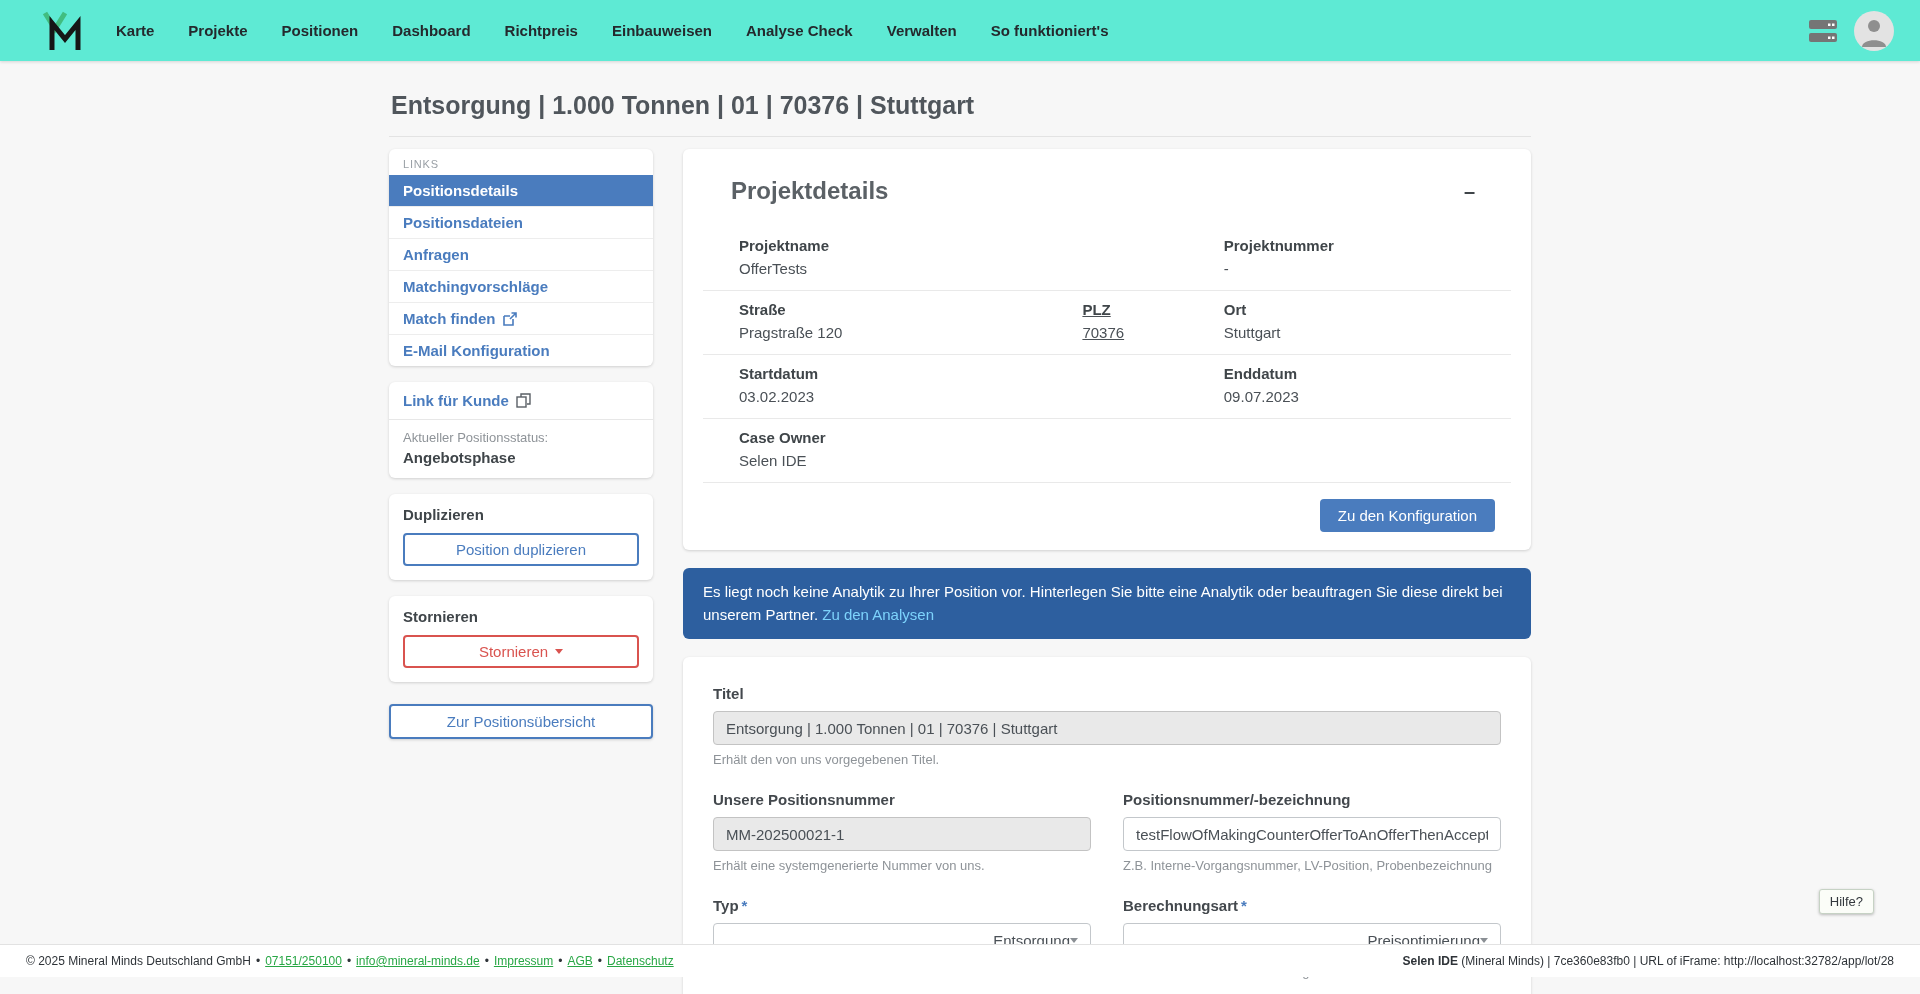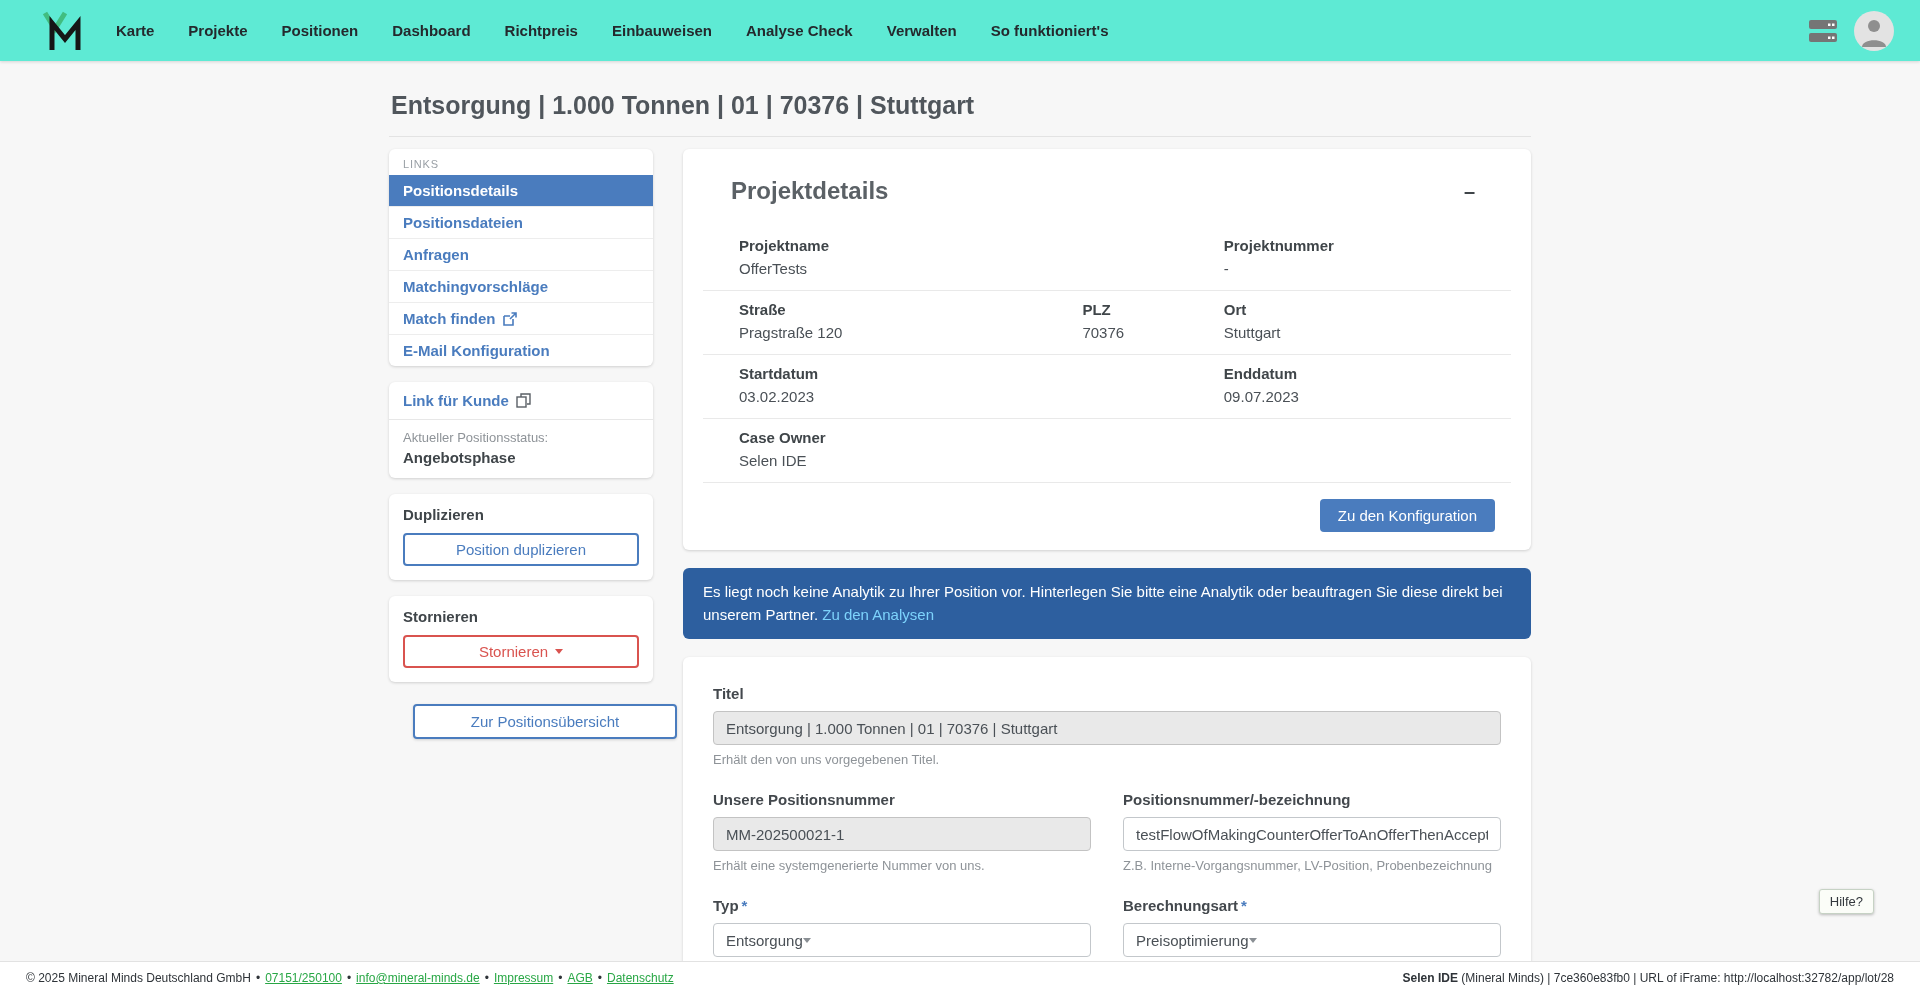--- a/index.html
+++ b/index.html
@@ -56,34 +56,34 @@
     border-radius:4px; font-size:15px; font-family:inherit; padding:6px 8px; cursor:pointer;
   }
   .btn-outline-red {
     width:100%; background:#fff; border:2px solid var(--danger-red); color:var(--danger-red);
     border-radius:4px; font-size:15px; font-family:inherit; padding:6px 8px; cursor:pointer;
     display:flex; align-items:center; justify-content:center; gap:7px;
   }
   .overview-btn {
     width:100%; background:#fff; border:2px solid var(--primary-blue); color:var(--primary-blue);
     border-radius:4px; font-size:15px; font-family:inherit; padding:7px 8px; cursor:pointer;
-    box-shadow:0 1px 3px rgba(0,0,0,.16); margin-top:6px;margin-left:24px;
+    box-shadow:0 1px 3px rgba(0,0,0,.16); margin-top:6px;
   }
   .caret-down { width:0; height:0; border-left:4px solid transparent; border-right:4px solid transparent; border-top:5px solid currentColor; display:inline-block; }
 
   
   .content { flex:1; min-width:0; }
   .card-project { padding:28px 20px 18px; margin-bottom:18px; }
   .pd-head { display:flex; align-items:flex-start; justify-content:space-between; padding:0 28px; }
   .pd-title { font-size:24px; font-weight:700; color:#5b6166; }
   .pd-collapse { background:none; border:none; font-size:20px; font-weight:700; color:#3f4549; cursor:pointer; line-height:1; padding:4px 8px; }
   .pd-grid { margin-top:22px; }
   .pd-row { display:grid; grid-template-columns:42.5% 17.5% 1fr; border-bottom:1px solid #e9e9e9; padding:10px 0 13px; }
   .pd-cell { padding-left:36px; }
-  .c1 { grid-column:1; } .c2 { grid-column:2; } .c3 { grid-column:3; }
+  .c1 { grid-column:1; } .c2 { grid-column:2;text-decoration:underline; } .c3 { grid-column:3; }
   .pd-label { font-size:15px; font-weight:700; color:#3f4549; margin-bottom:6px; }
   .pd-value { font-size:15px; color:#4a5056; }
   .pd-footer { display:flex; justify-content:flex-end; padding:16px 16px 0 0; }
   .btn-primary {
     background:var(--primary-blue); color:#fff; border:none; border-radius:4px;
     padding:8px 18px; font-size:15px; font-family:inherit; cursor:pointer;
   }
 
   .banner {
     background:var(--banner-blue); color:#fff; border-radius:6px;
@@ -97,34 +97,34 @@
   .text-input {
     width:100%; height:34px; border:1px solid #c3c7cb; border-radius:4px;
     padding:0 12px; font-size:15px; font-family:inherit; color:#4a5056; background:#fff;
   }
   .text-input:disabled { background:#e9e9e9; border-color:#c3c3c3; color:#4a5056; opacity:1; }
   .helper { font-size:13px; color:#8e9398; margin-top:7px; }
   .form-block { margin-bottom:24px; }
   .two-col { display:grid; grid-template-columns:1fr 1fr; gap:32px; margin-bottom:24px; }
   .select {
     height:34px; border:1px solid #c3c7cb; border-radius:4px; background:#fff;
-    display:flex; align-items:center; justify-content:flex-start; padding:0 12px;
+    display:flex; align-items:center; justify-content:flex-end; padding:0 12px;
     font-size:15px; color:#4a5056; cursor:pointer;
   }
   .select .caret-down { color:#8a8f94; }
 
   
   .help-btn {
     position:fixed; right:46px; bottom:80px; z-index:30;
     background:#fbfdf8; border:1px solid #c6d2c4; border-radius:3px;
     padding:4px 10px; font-size:13px; font-family:inherit; color:#33383d;
     box-shadow:0 1px 3px rgba(0,0,0,.25); cursor:pointer;
   }
   .footer {
-    position:fixed; left:0; bottom:0; width:1920px; height:33px; z-index:25;
+    position:fixed; left:0; bottom:17px; width:1920px; height:33px; z-index:25;
     background:#fff; border-top:1px solid #e2e2e2;
     display:flex; align-items:center; justify-content:space-between;
     padding:0 26px; font-size:12px; color:#2e3338;
   }
   .footer-left { display:flex; align-items:center; gap:5px; }
   .footer-left a { color:var(--link-green); text-decoration:underline; cursor:pointer; }
   .footer-sep { color:#2e3338; }
   .footer-right b { font-weight:700; }
 </style>
 </head>

